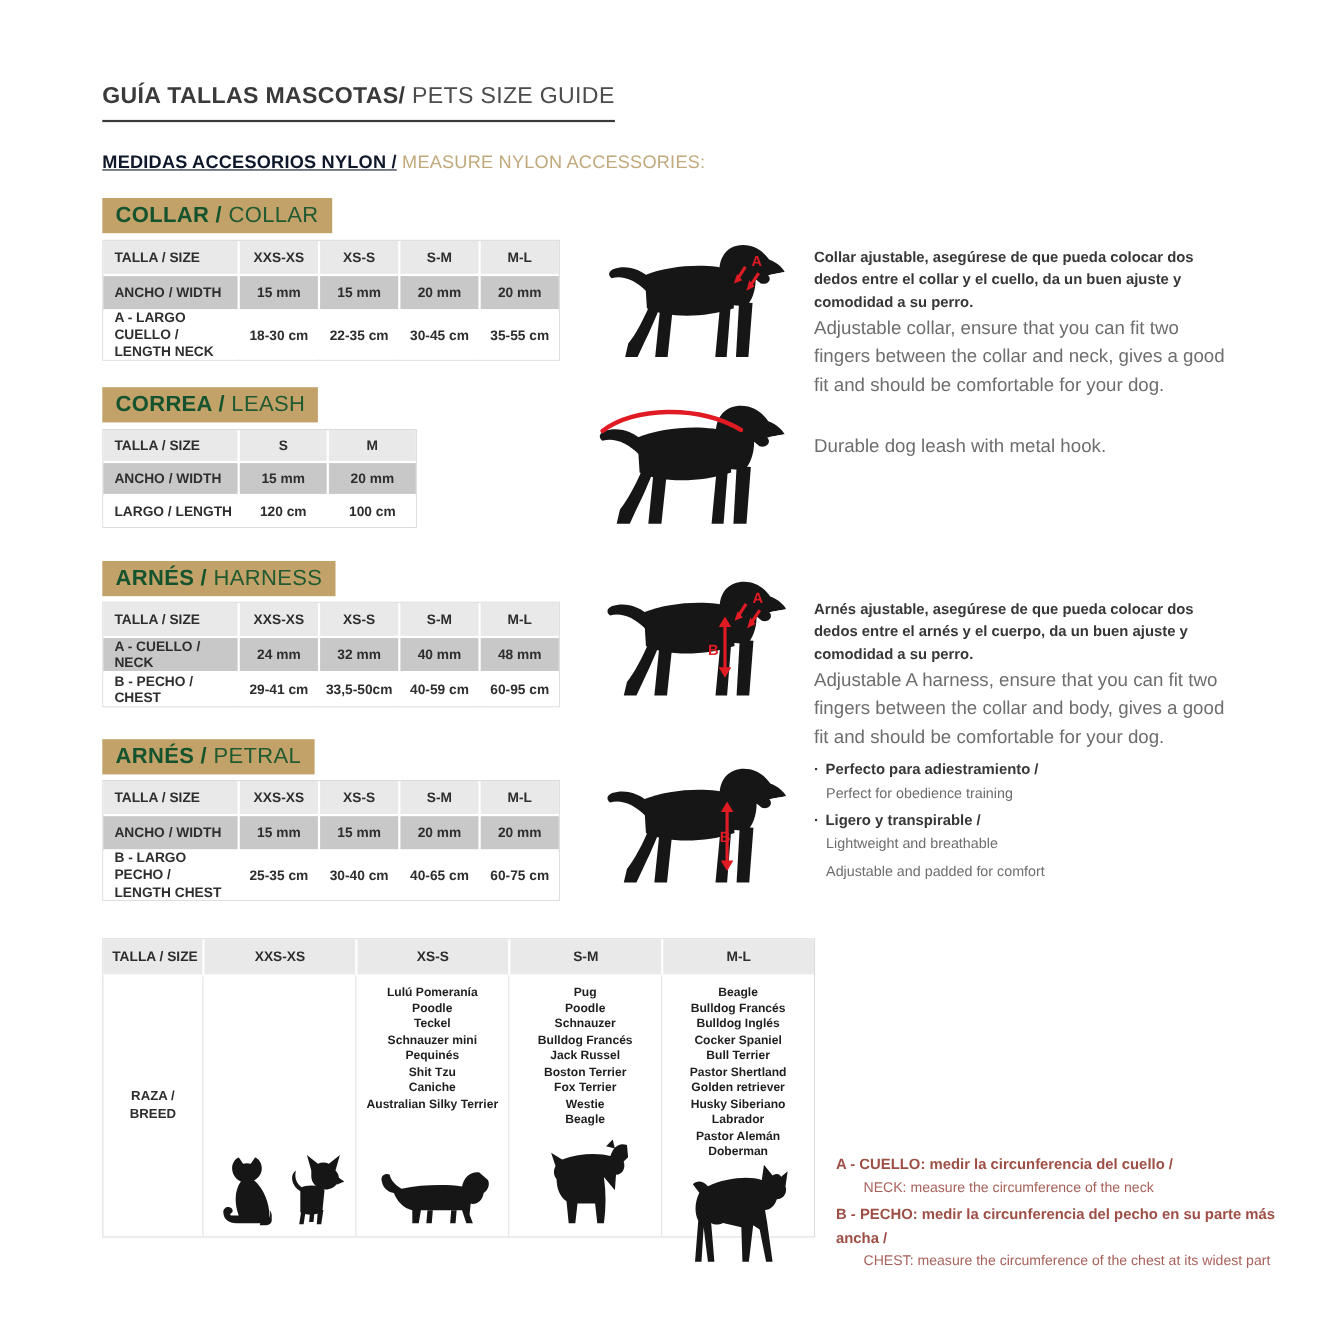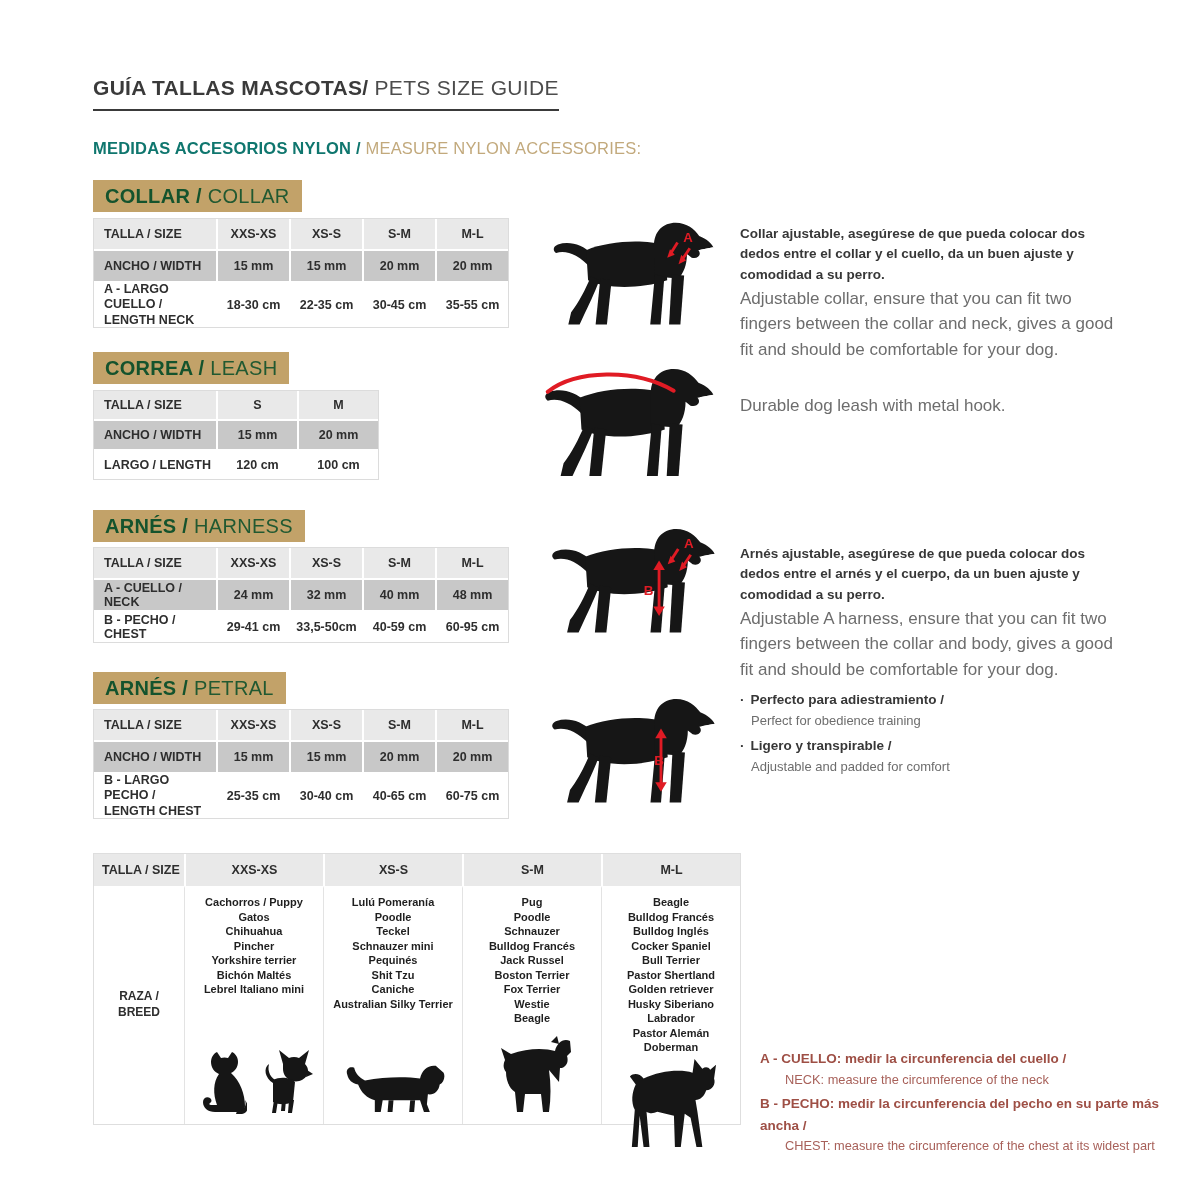--- a/index.html
+++ b/index.html
@@ -6,21 +6,21 @@
   body{width:1200px;height:1200px;background:#fff;position:relative;
        font-family:"Liberation Sans", sans-serif;color:#2e2e2e;overflow:hidden;}
   .abs{position:absolute;}
 
   
   .title{left:93px;top:76px;font-size:21px;letter-spacing:.3px;color:#3a3a3a;
          padding-bottom:9px;border-bottom:2px solid #3a3a3a;}
   .title .es{font-weight:700;}
   .title .en{font-weight:400;color:#4c4c4c;}
   .subtitle{left:93px;top:139px;font-size:16.5px;letter-spacing:.2px;}
-  .subtitle .es{font-weight:700;color:#0f766e;}
+  .subtitle .es{font-weight:700;color:#0f172a;text-decoration:underline;}
   .subtitle .en{font-weight:400;color:#c2a97c;}
 
   .badge{background:#c2a269;color:#14532d;font-size:20px;padding:5px 12px 4px;
          display:inline-block;letter-spacing:.3px;}
   .badge .es{font-weight:700;}
   .badge .en{font-weight:400;opacity:.92;}
 
   
   .sizetable{display:grid;column-gap:2px;row-gap:2px;background:#fff;
              border:1px solid #dcdcdc;}
@@ -199,44 +199,36 @@
   <use href="#dog"></use>
   <path d="M119,42 L119,92" stroke="#e01b24" stroke-width="3" fill="none"></path>
   <path d="M119,34 L113,44 L125,44 Z" fill="#e01b24"></path>
   <path d="M119,100 L113,90 L125,90 Z" fill="#e01b24"></path>
   <text x="112" y="72" class="mk">B</text>
 </svg>
 <div class="abs bullets" style="left:740px;top:690px;">
   <div class="bl-es">Perfecto para adiestramiento /</div>
   <div class="bl-en">Perfect for obedience training</div>
   <div class="bl-es">Ligero y transpirable /</div>
+  <div class="bl-en">Lightweight and breathable</div>
   <div class="bl-en">Adjustable and padded for comfort</div>
 </div>
 
 <div class="abs breedtable">
   <div class="bhead first">TALLA /  SIZE</div>
   <div class="lst"><div class="bhead">XXS-XS</div><div class="bhead">XS-S</div><div class="bhead">S-M</div><div class="bhead">M-L</div></div>
 
   <div class="bbody first">
     <div>
         <div class="blabel-line">RAZA /</div>
         <div class="blabel-line">BREED</div>
       </div>
   </div>
 
   <div class="bbody">
-    <div>
-        <div class="breed">Cachorros / Puppy</div>
-        <div class="breed">Gatos</div>
-        <div class="breed">Chihuahua</div>
-        <div class="breed">Pincher</div>
-        <div class="breed">Yorkshire terrier</div>
-        <div class="breed">Bichón Maltés</div>
-        <div class="breed">Lebrel Italiano mini</div>
-      </div>
     <div class="sil">
       <svg width="52" height="62" viewBox="0 0 52 62" fill="#161616">
         <path d="M16,10 C16,6 18,2 22,0 L26,6 C28,5.3 31,5.3 33,6 L37,0 C41,2 43,6 43,10 C43,15 40,19 36,21 C45,29 50,42 50,54 C50,58 47,60 43,60 L20,60 C13,60 8,56 8,50 C8,46 12,44 15,46 C17,47.5 17,50 15,51 C14,51.7 14,53 16,53 L22,53 C18,42 18,30 24,22 C19,20 16,15 16,10 Z"></path>
         <path d="M42,59 C49,59 52,54 50,48 C54,53 54,61 47,62 L41,62 Z"></path>
       </svg>
       <svg width="58" height="64" viewBox="0 0 58 64" fill="#161616">
         <path d="M28,14 L24,0 L34,8 C37,6.5 41,6.5 44,8 L54,0 L50,14 C53,17 54,21 52,25 C49,31 41,33 35,30 C31,28 28,24 28,19 Z"></path>
         <path d="M52,20 L58,24 L51,27 Z"></path>
         <path d="M18,30 C26,26 36,28 40,32 L38,52 C30,55 24,55 18,52 Z"></path>
         <path d="M34,50 L33,63 L37,63 L39,50 Z"></path>

